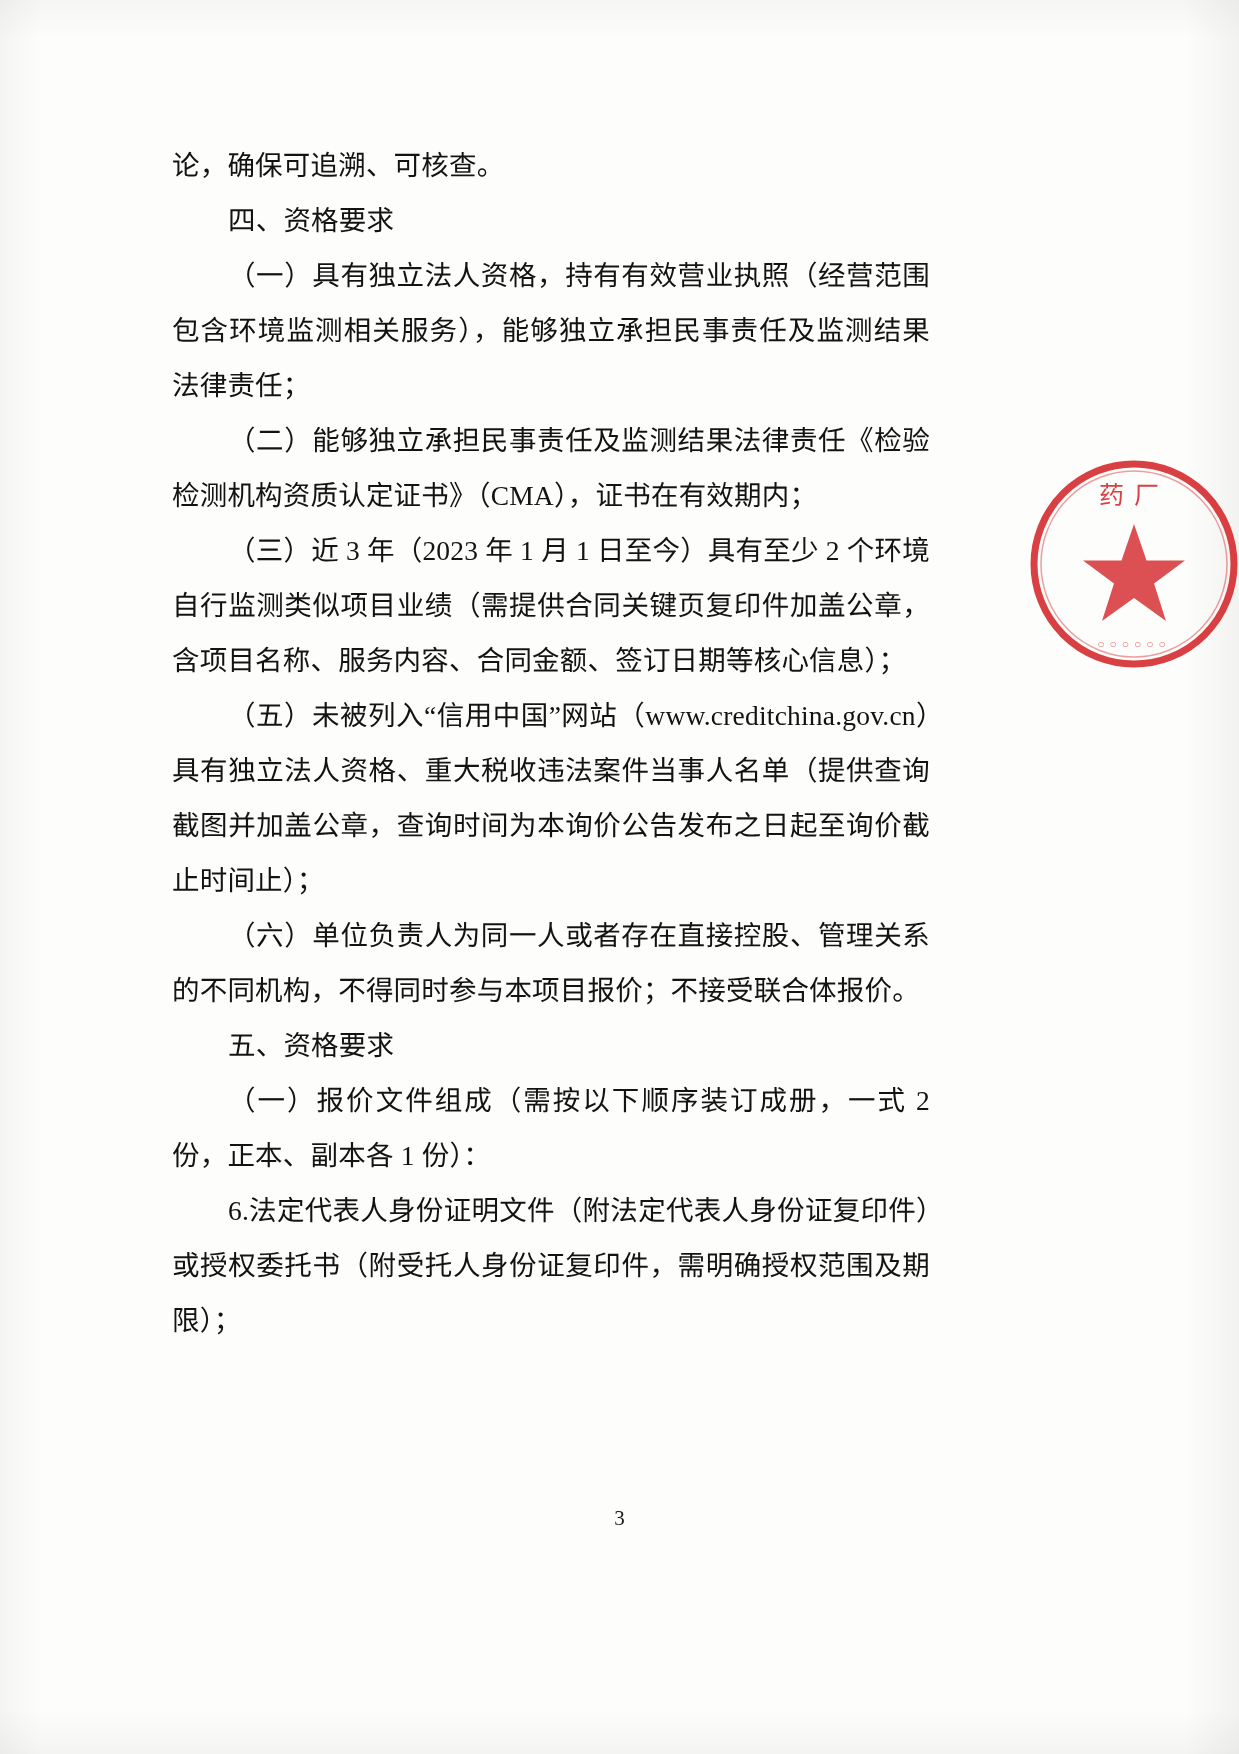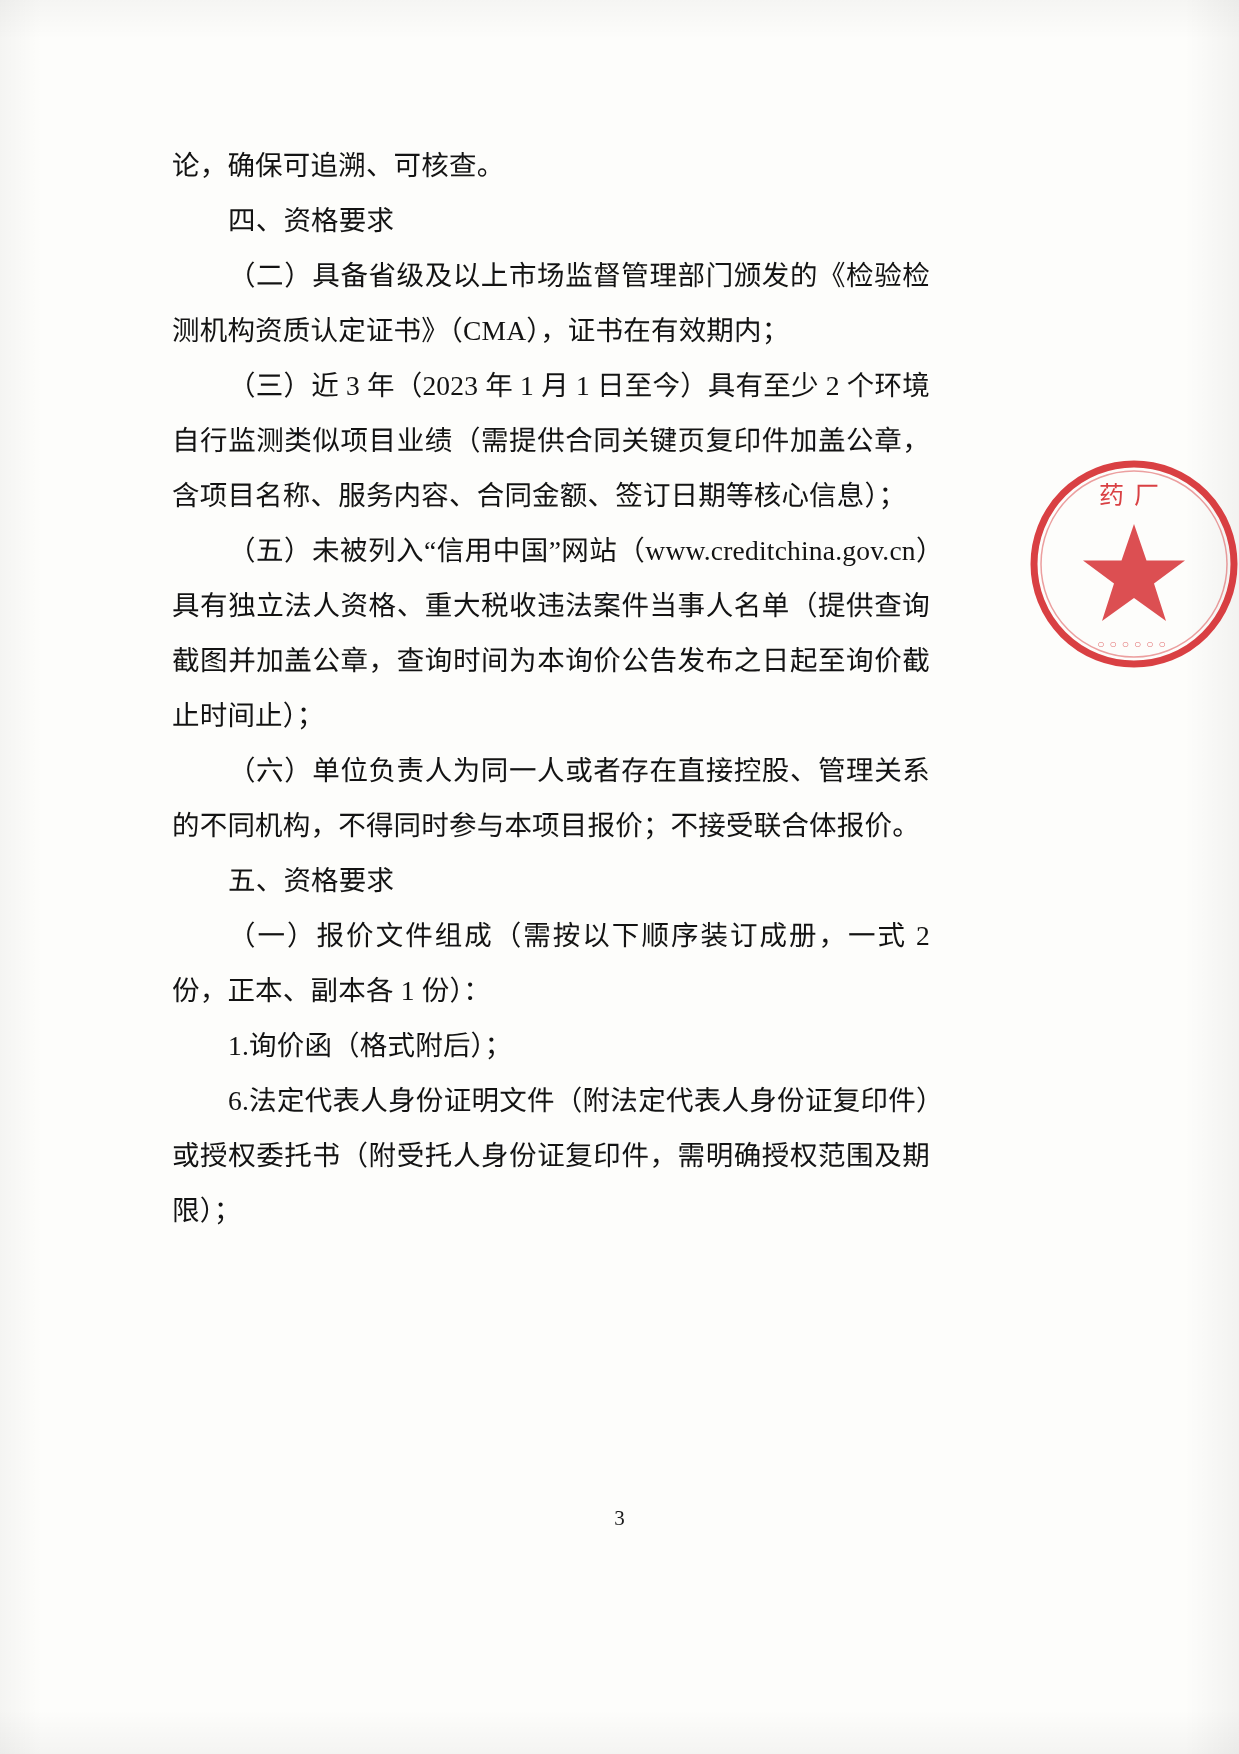--- a/index.html
+++ b/index.html
@@ -86,35 +86,35 @@
 <body>
 
 <div class="page">
 
   <div class="doc-body">
 
     <p class="para noindent">论，确保可追溯、可核查。</p>
 
     <p class="para indent2 heading">四、资格要求</p>
 
+    <p class="para indent2">（一）具有独立法人资格，持有有效营业执照（经营范围包含环境监测相关服务），能够独立承担民事责任及监测结果法律责任；</p>
 
-    <p class="para indent2">（二）具备省级及以上市场监督管理部门颁发的《检验检测机构资质认定证书》（CMA），证书在有效期内；</p>
+    <p class="para indent2">（二）能够独立承担民事责任及监测结果法律责任《检验检测机构资质认定证书》（CMA），证书在有效期内；</p>
 
     <p class="para indent2">（三）近 3 年（2023 年 1 月 1 日至今）具有至少 2 个环境自行监测类似项目业绩（需提供合同关键页复印件加盖公章，含项目名称、服务内容、合同金额、签订日期等核心信息）；</p>
 
 
     <p class="para indent2">（五）未被列入“信用中国”网站（www.creditchina.gov.cn）具有独立法人资格、重大税收违法案件当事人名单（提供查询截图并加盖公章，查询时间为本询价公告发布之日起至询价截止时间止）；</p>
 
     <p class="para indent2">（六）单位负责人为同一人或者存在直接控股、管理关系的不同机构，不得同时参与本项目报价；不接受联合体报价。</p>
 
     <p class="para indent2 heading">五、资格要求</p>
 
     <p class="para indent2">（一）报价文件组成（需按以下顺序装订成册，一式 2 份，正本、副本各 1 份）：</p>
 
-    <p class="para indent2">1.询价函（格式附后）；</p>
 
     <p class="para indent2">6.法定代表人身份证明文件（附法定代表人身份证复印件）或授权委托书（附受托人身份证复印件，需明确授权范围及期限）；</p>
 
   </div>
 
   <div class="seal">
     <svg width="230" height="230" viewBox="0 0 230 230" xmlns="http://www.w3.org/2000/svg">
       <defs>
         <clipPath id="pageclip">
           <rect x="0" y="0" width="213" height="230"></rect>

